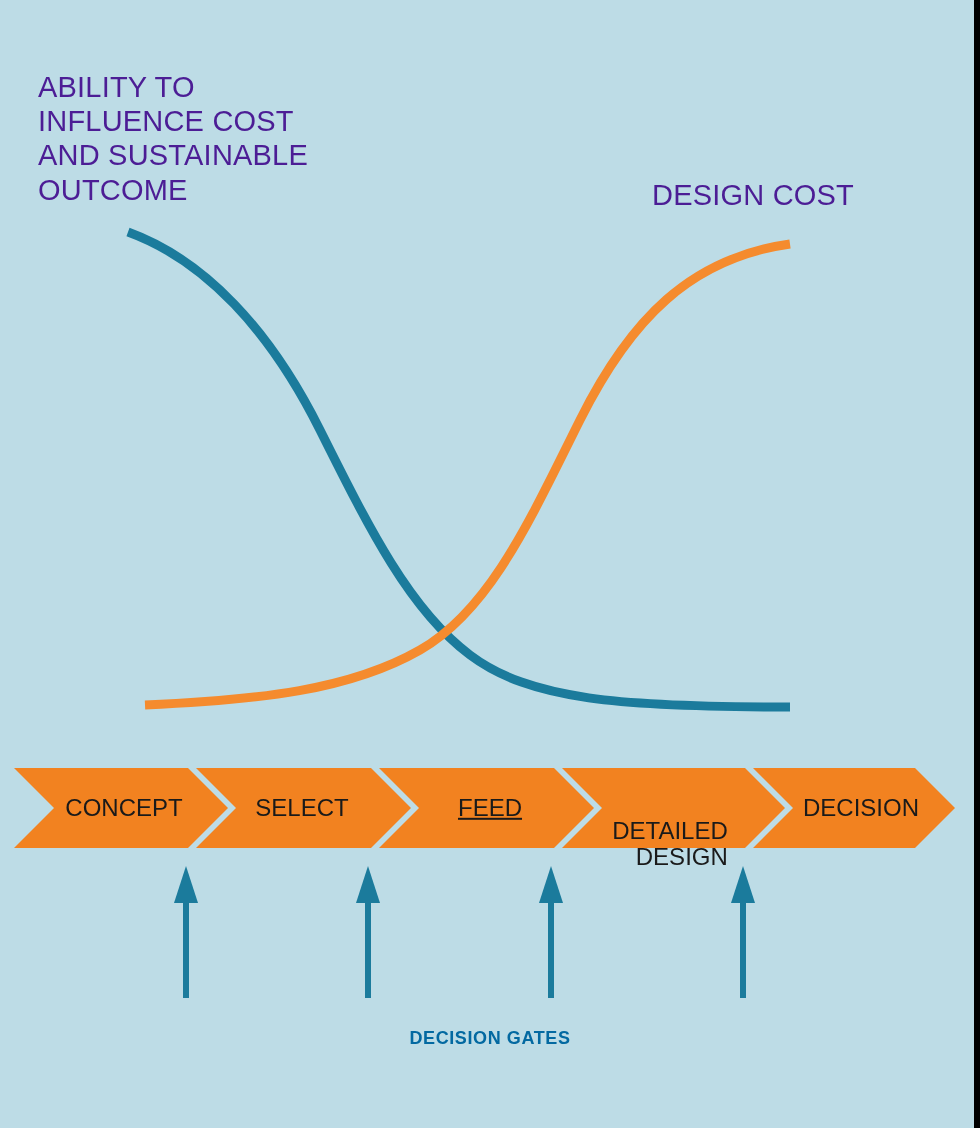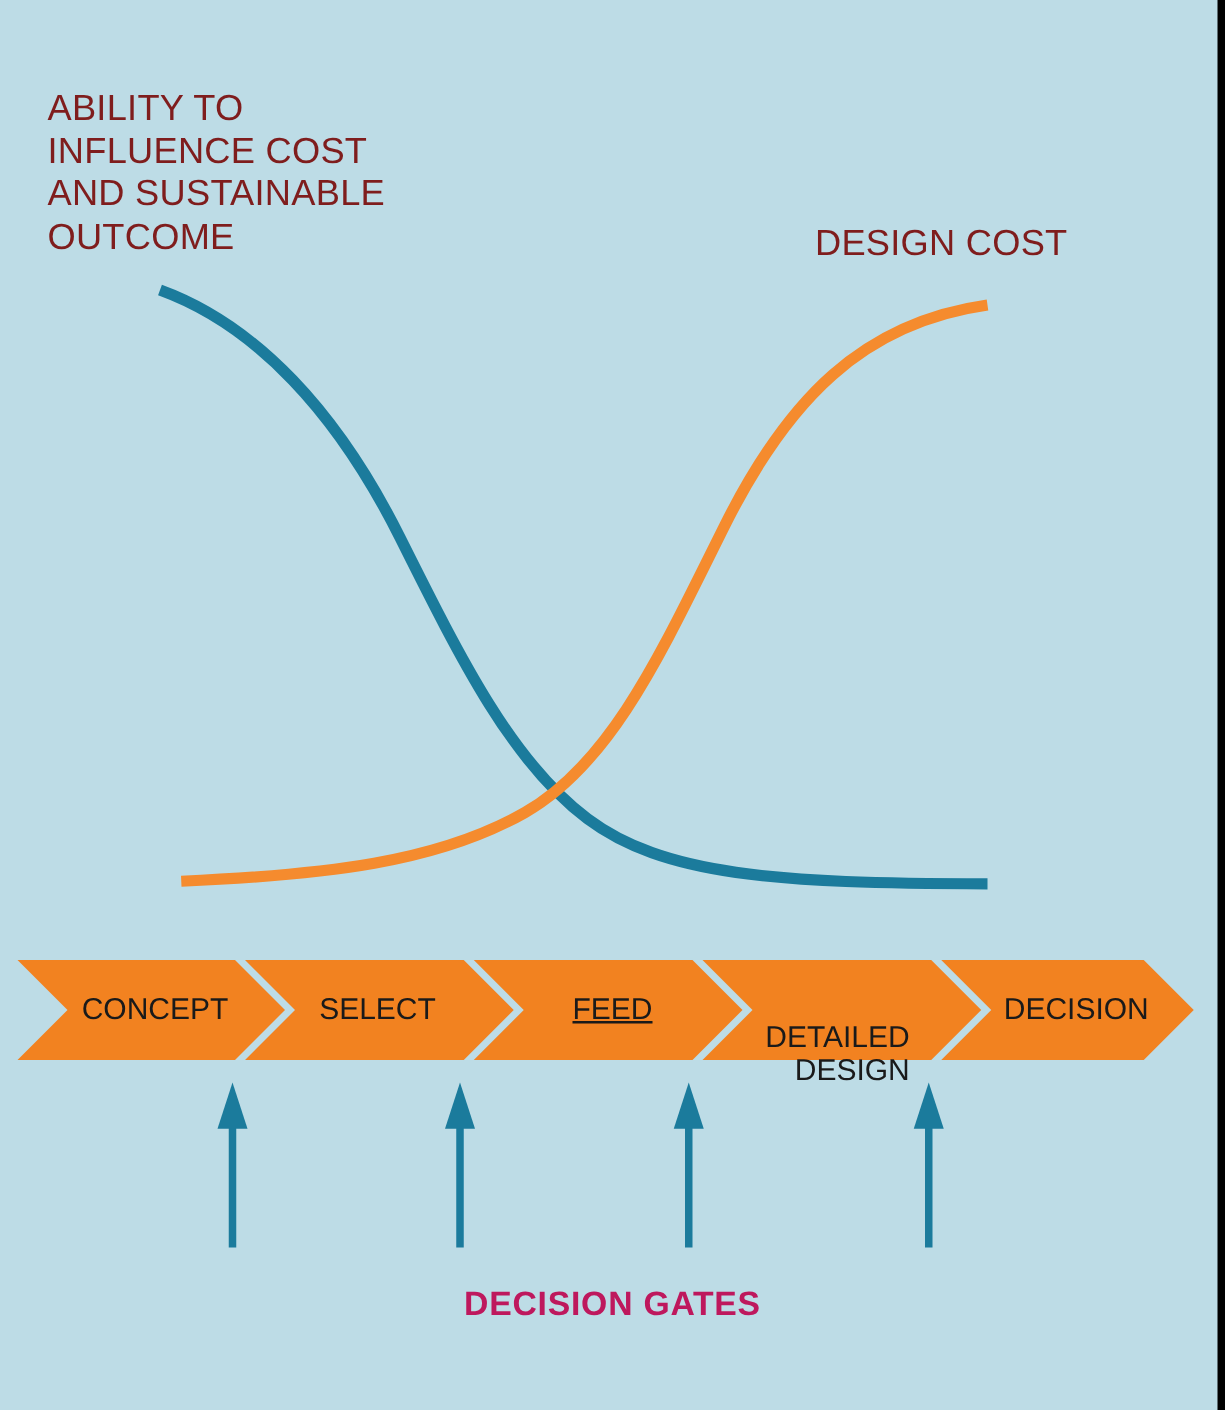--- a/index.html
+++ b/index.html
@@ -28,21 +28,21 @@
     position: absolute;
     top: 0;
     right: 0;
     width: 6px;
     height: 1128px;
     background: #000000;
   }
 
   .axis-label {
     position: absolute;
-    color: #7f1d1d;
+    color: #4c1d95;
     font-size: 29px;
     line-height: 1.18;
     letter-spacing: 0.2px;
     white-space: pre-line;
   }
   #label-influence {
     left: 38px;
     top: 70px;
   }
   #label-project-cost {
@@ -61,22 +61,22 @@
     transform: translate(-50%, -50%);
     pointer-events: none;
   }
 
   #decision-gates-label {
     position: absolute;
     left: 0;
     right: 0;
     top: 1028px;
     text-align: center;
-    color: #be185d;
-    font-size: 27px;
+    color: #0369a1;
+    font-size: 18px;
     font-weight: bold;
     letter-spacing: 0.6px;
   }
 </style>
 </head>
 <body>
 
 <div id="stage">
 
   <svg id="canvas-svg" viewBox="0 0 980 1128">

